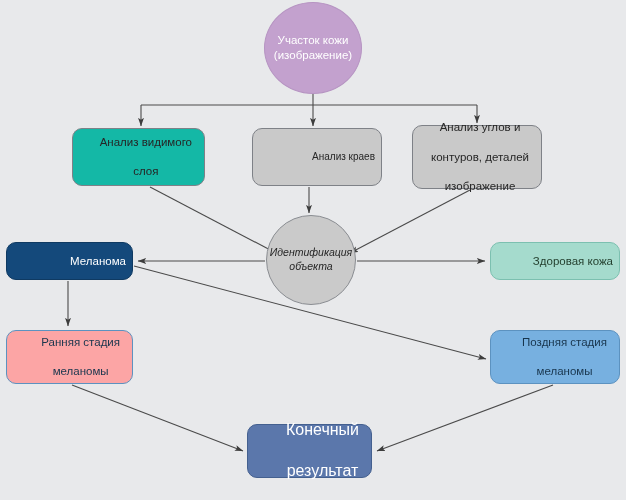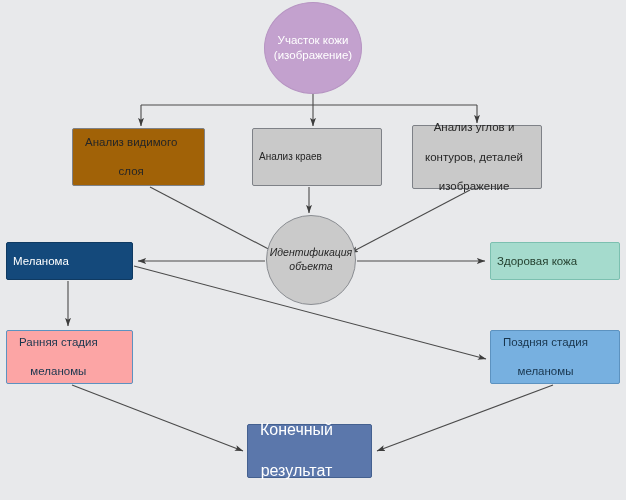--- a/index.html
+++ b/index.html
@@ -20,25 +20,25 @@
     left: 0;
     top: 0;
     width: 626px;
     height: 500px;
   }
   .node {
     position: absolute;
     box-sizing: border-box;
     display: flex;
     align-items: center;
-    justify-content: flex-start;
+    justify-content: flex-end;
     text-align: center;
     line-height: 1.28;
     border: 1px solid #7e8187;
-    border-radius: 2px;
+    border-radius: 10px;
   }
   .node span { display: block; padding: 0 6px; }
   .ellipse {
     position: absolute;
     box-sizing: border-box;
     display: flex;
     align-items: center;
     justify-content: center;
     text-align: center;
     line-height: 1.3;
@@ -47,21 +47,21 @@
   
   #n-source {
     left: 264px; top: 2px; width: 98px; height: 92px;
     background: #c3a1ce;
     color: #ffffff;
     font-size: 11.5px;
     border: 1px solid #b694c2;
   }
   #n-visible {
     left: 72px; top: 128px; width: 133px; height: 58px;
-    background: #a16207; color: #262626; font-size: 11.5px;
+    background: #14b8a6; color: #262626; font-size: 11.5px;
   }
   #n-edges {
     left: 243px; top: 128px; width: 130px; height: 58px;
     background: #c9c9c9; color: #262626; font-size: 10px; margin-left: 9px;
   }
   #n-angles {
     left: 412px; top: 125px; width: 130px; height: 64px;
     background: #c9c9c9; color: #262626; font-size: 11.5px;
   }
   #n-identify {

